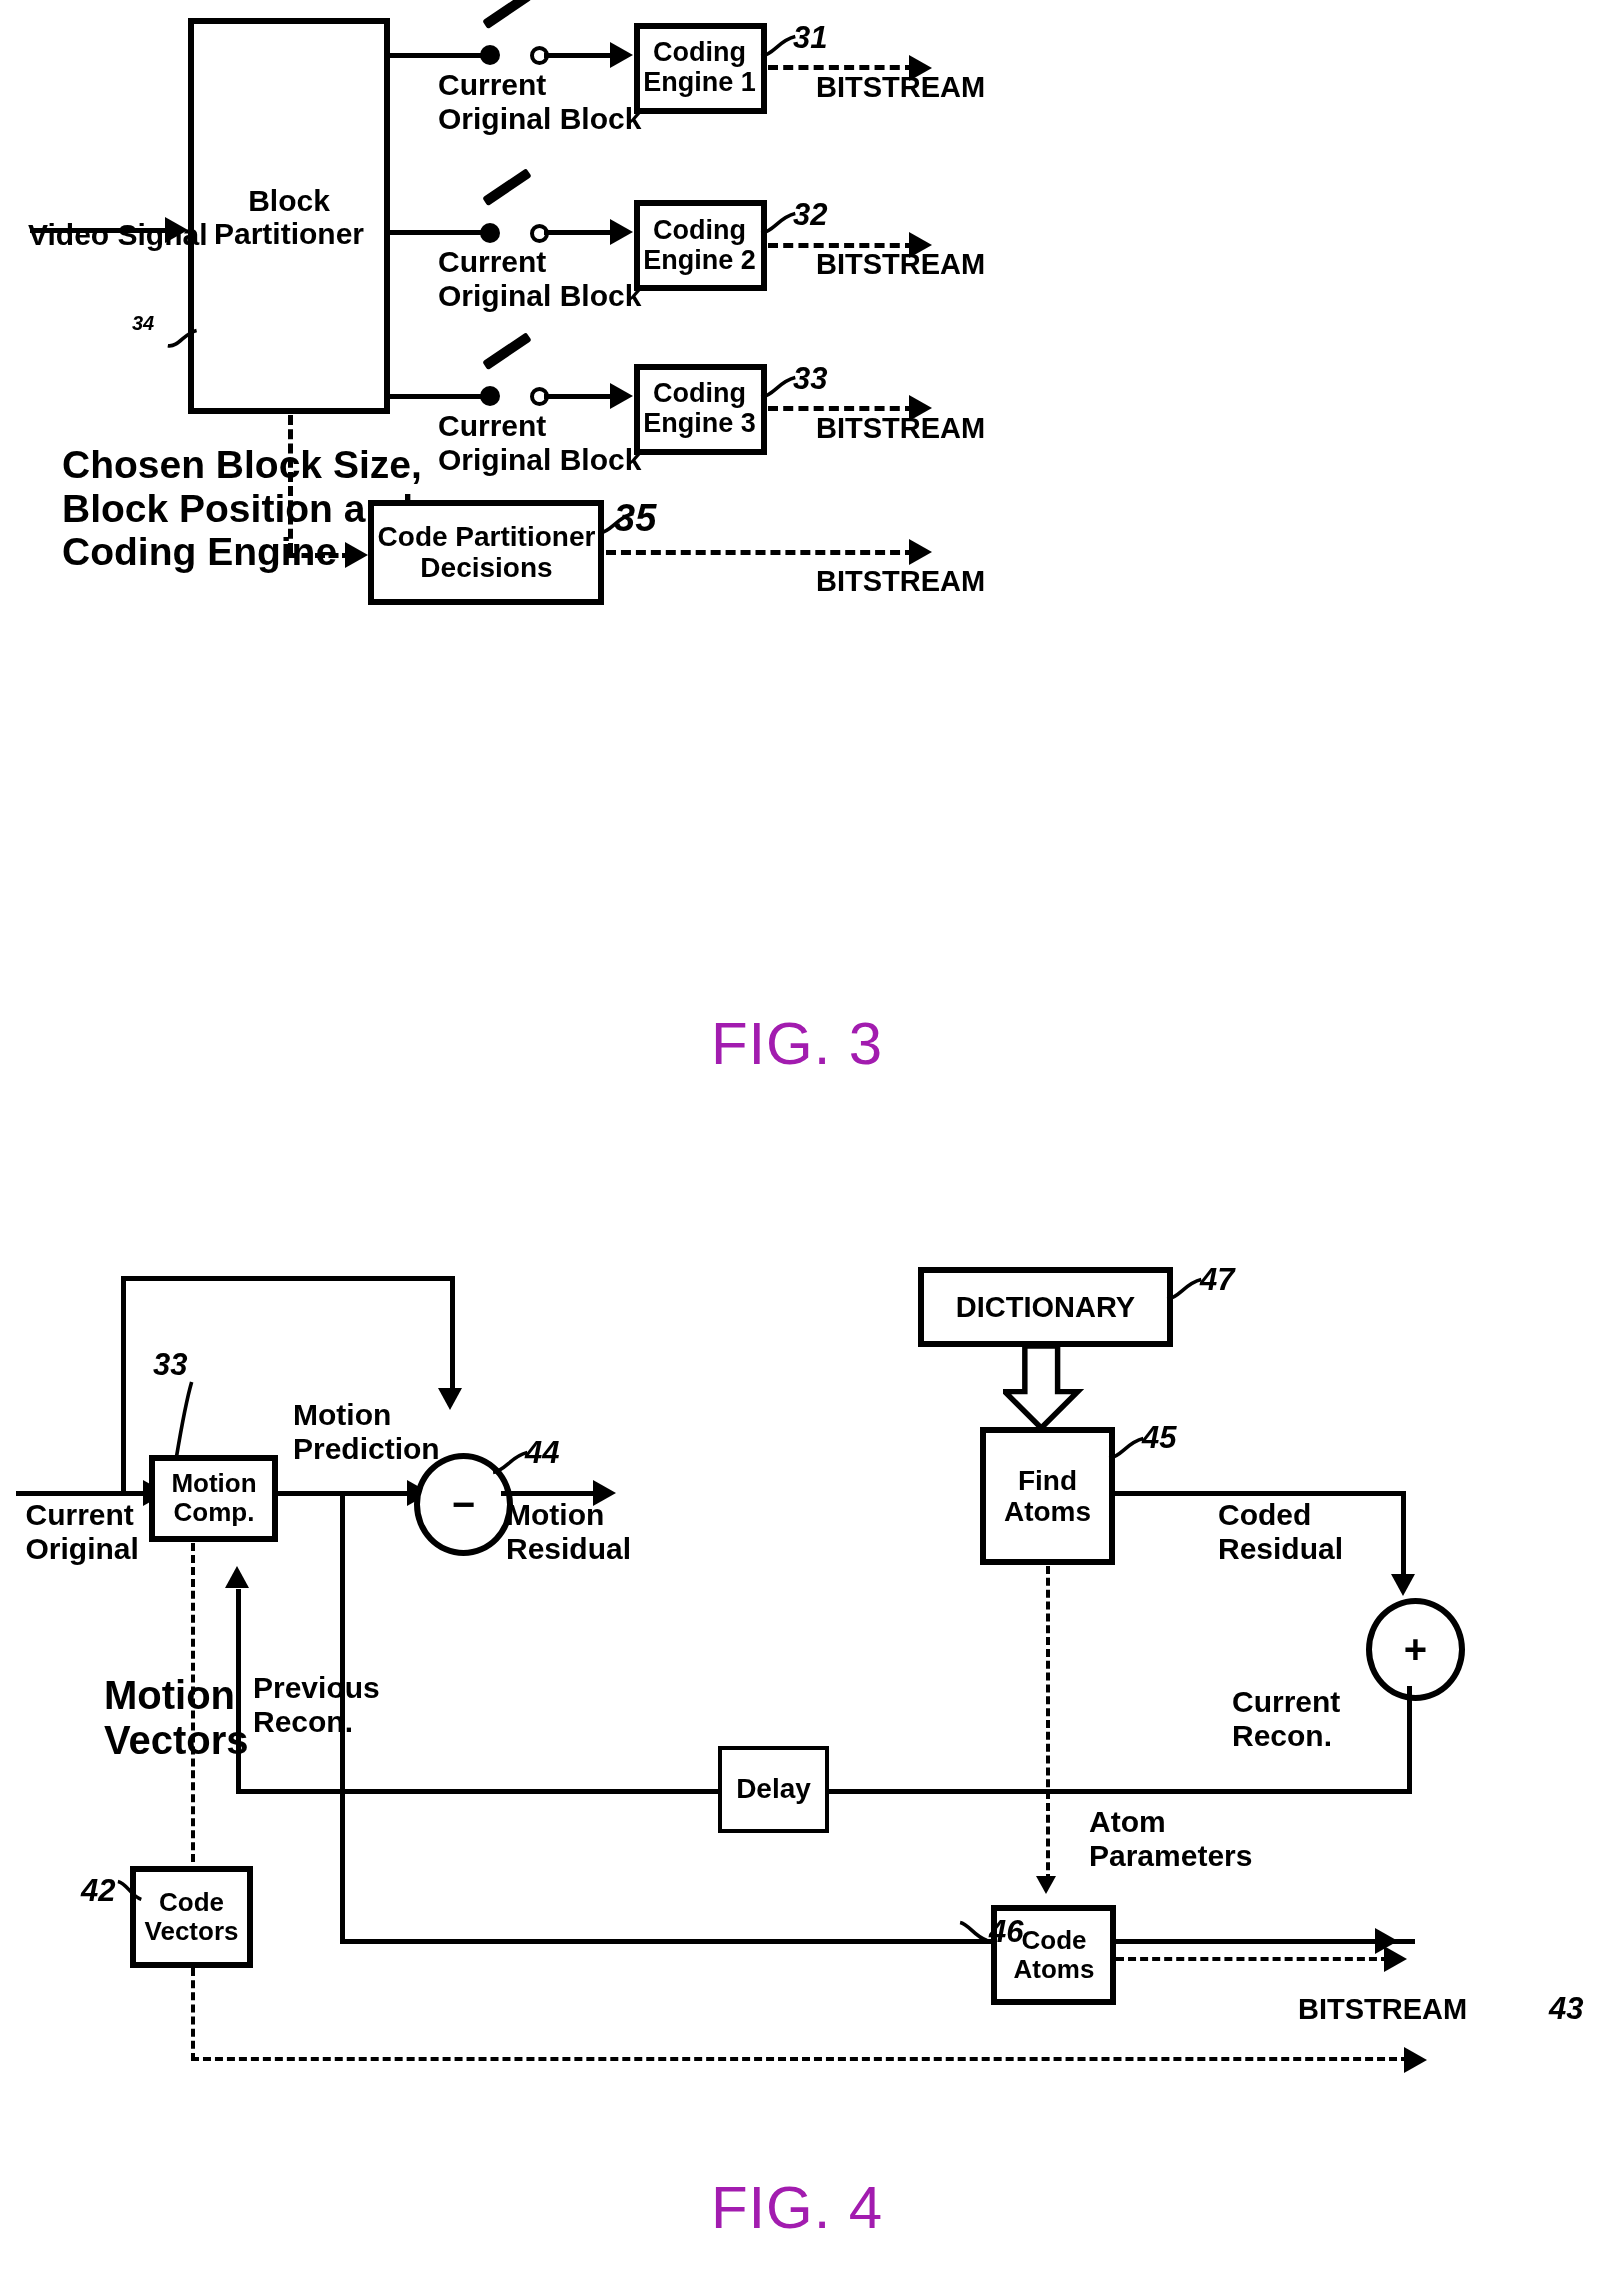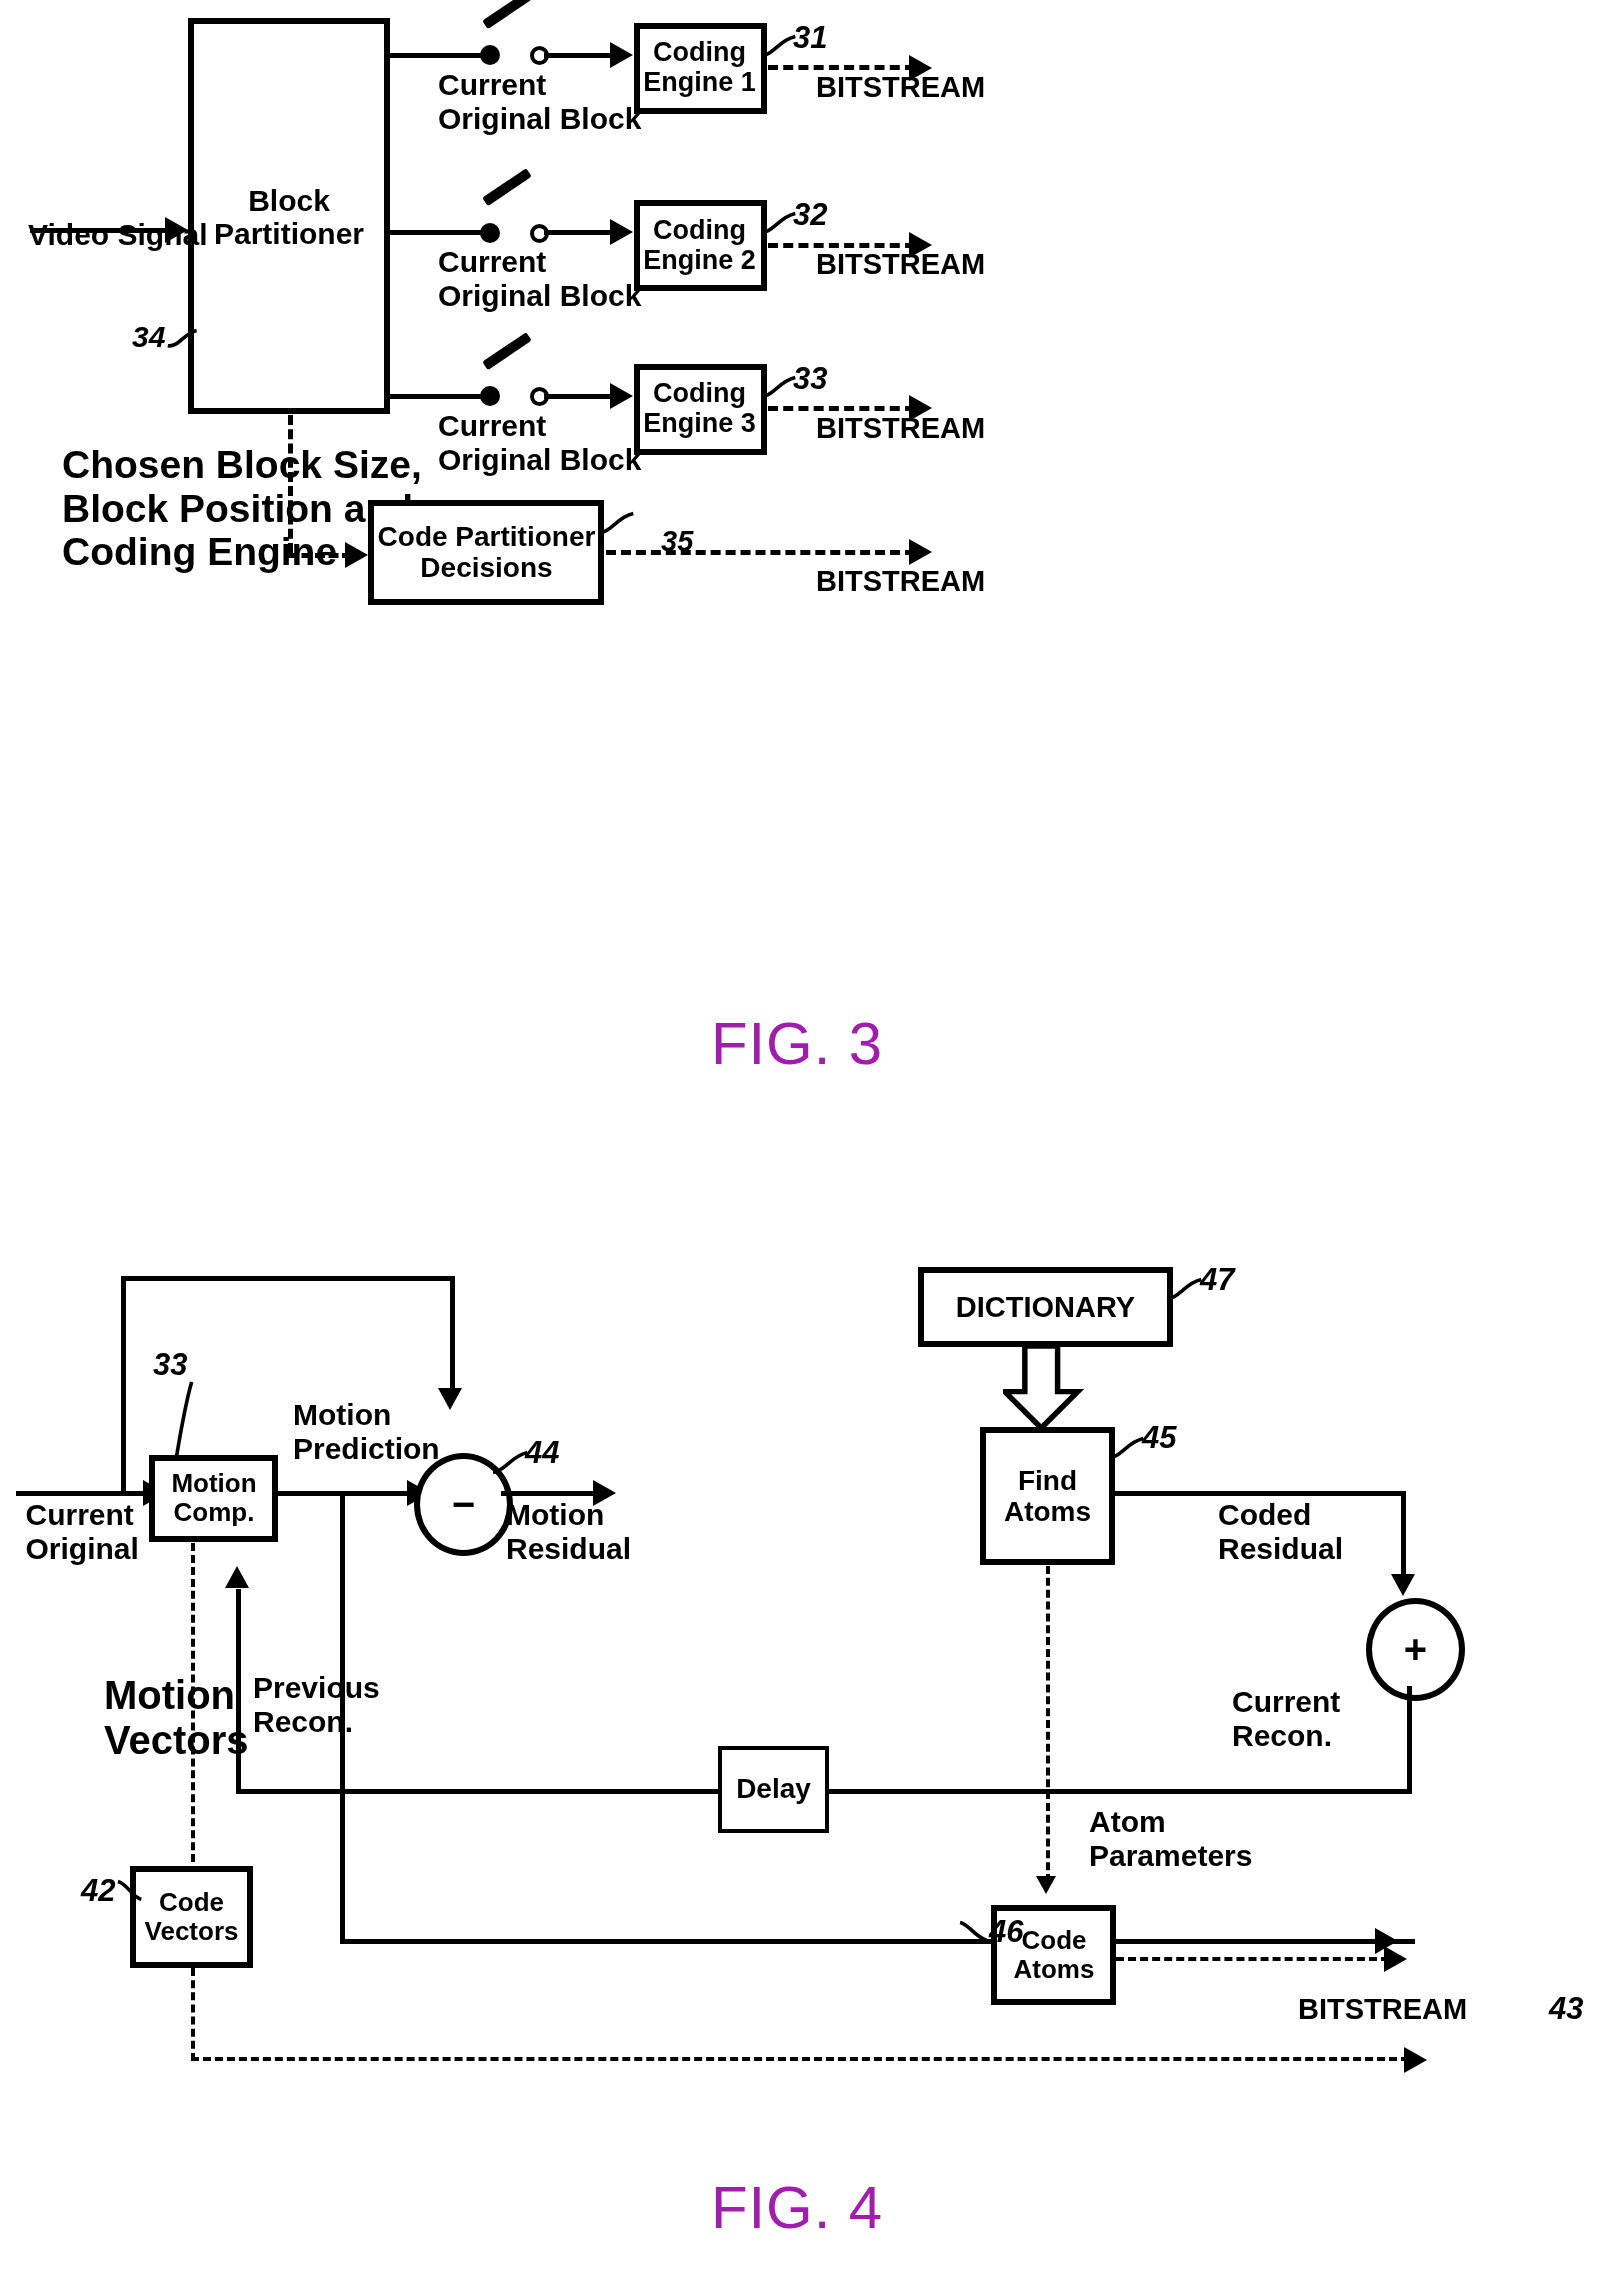--- a/index.html
+++ b/index.html
@@ -40,21 +40,21 @@
 
 <div id="page">
 
   <div>
 
     <div class="box" style="left:188px;top:18px;width:202px;height:396px;"></div>
     <div class="boxlabel" style="left:191px;top:173px;width:196px;height:87px;font-size:30px;">
       <span><span>Block</span><br><span>Partitioner</span></span>
     </div>
 
-    <div class="num" style="left:132px;top:320px;font-size:30px;font-style:italic;"><span>34</span></div>
+    <div class="num" style="left:132px;top:312px;font-size:20px;font-style:italic;"><span>34</span></div>
     <svg class="leader" style="left:166px;top:324px;" width="36" height="29" viewBox="0 0 40 32">
       <path d="M2,24 C14,26 20,10 34,7" stroke="#000" stroke-width="4" fill="none"></path>
     </svg>
 
     <div class="line hl" style="left:30px;top:228px;width:141px;"></div>
     <div class="arrowR" style="left:165px;top:217px;"></div>
     <div class="lbl" style="left:28px;top:218px;font-size:30px;">Video Signal</div>
 
     <div class="line hl" style="left:390px;top:53px;width:100px;"></div>
     <div class="swPivot" style="left:480px;top:45px;width:20px;height:20px;"></div>
@@ -127,21 +127,21 @@
     <div class="dashh" style="left:288px;top:553px;width:64px;"></div>
     <div class="arrowR" style="left:345px;top:542px;"></div>
 
     <div class="box" style="left:368px;top:500px;width:236px;height:105px;"></div>
     <div class="boxlabel" style="left:371px;top:503px;width:231px;height:100px;font-size:28px;">
       <span><span>Code Partitioner</span><br><span>Decisions</span></span>
     </div>
     <svg class="leader" style="left:597px;top:510px;" width="42" height="27" viewBox="0 0 46 30">
       <path d="M2,26 C16,24 22,8 40,4" stroke="#000" stroke-width="4" fill="none"></path>
     </svg>
-    <div class="num" style="left:661px;top:497px;font-size:29px;margin-top:28px;"><span>35</span></div>
+    <div class="num" style="left:614px;top:497px;font-size:38px;"><span>35</span></div>
     <div class="dashh" style="left:606px;top:550px;width:309px;"></div>
     <div class="arrowR" style="left:909px;top:539px;"></div>
     <div class="lbl" style="left:816px;top:565px;font-size:29px;">BITSTREAM</div>
 
     <div class="figcap" style="left:711px;top:1009px;font-size:60px;">FIG. 3</div>
   </div>
 
   <div>
 
     <div class="line vl" style="left:121px;top:1276px;height:218px;"></div>

